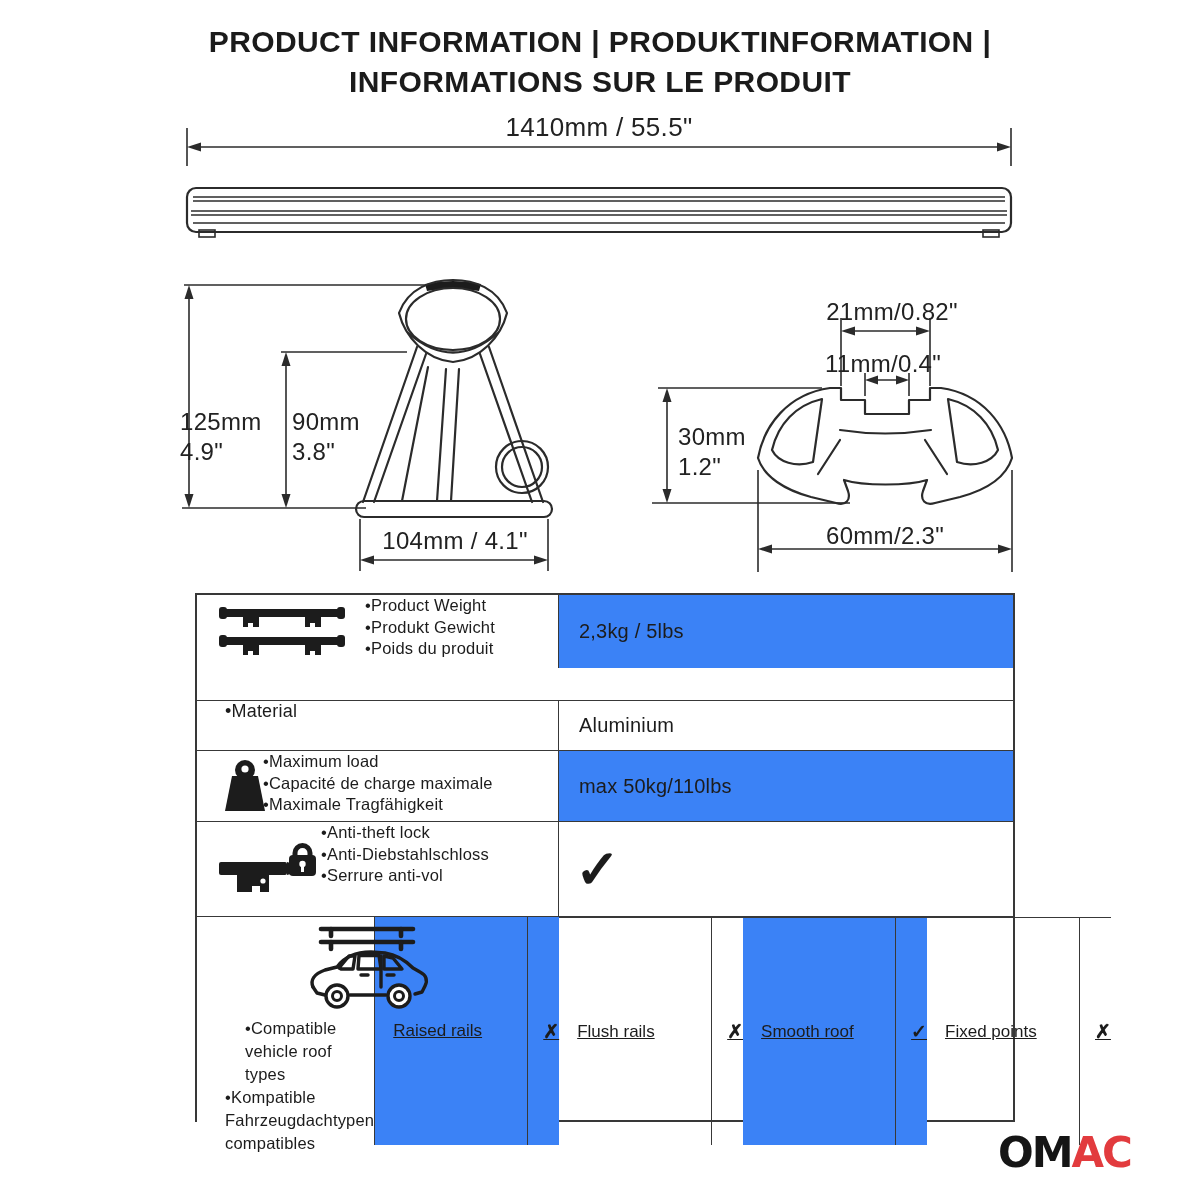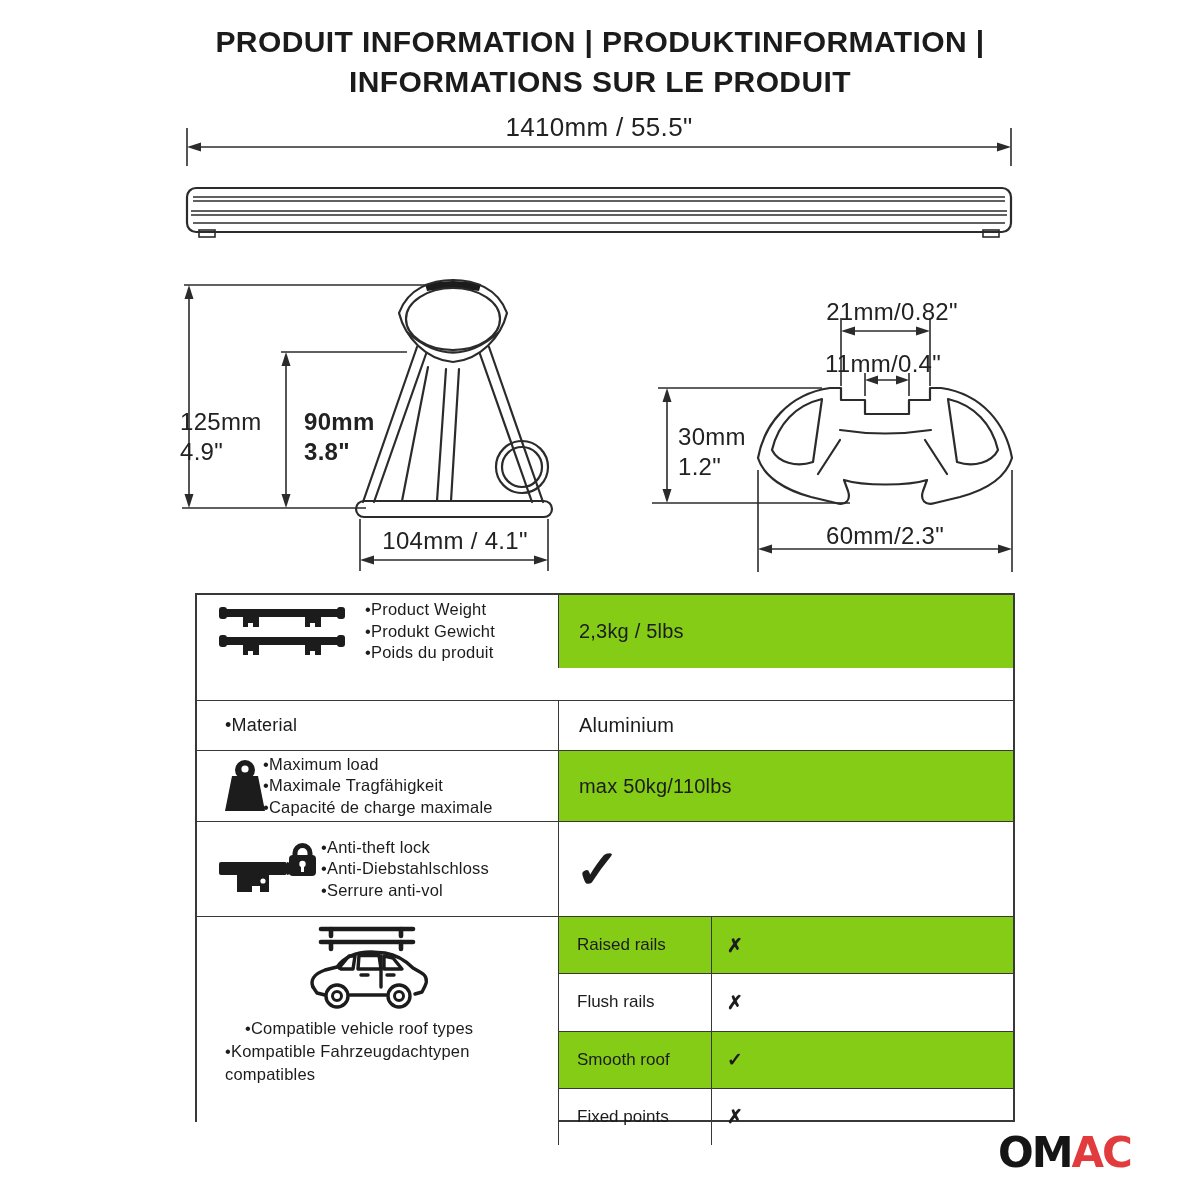--- a/index.html
+++ b/index.html
@@ -13,40 +13,40 @@
   .dim-2line{line-height:30px;}
   svg{display:block;}
   .stroke{fill:none;stroke:#2b2b2b;stroke-width:2.2;stroke-linejoin:round;stroke-linecap:round;}
   .thin{fill:none;stroke:#2b2b2b;stroke-width:1.6;}
   .ah{fill:#2b2b2b;stroke:none;}
   .fillblk{fill:#1c1c1c;stroke:none;}
   
   .spec-table{left:195px;top:593px;width:820px;height:529px;border:2px solid #383838;box-sizing:border-box;background:#fff;}
   .trow{display:flex;border-top:1.5px solid #383838;box-sizing:border-box;}
   .trow.first{border-top:none;}
-  .cl{width:362px;border-right:1.5px solid #383838;box-sizing:border-box;position:relative;display:flex;flex-direction:column;justify-content:center;background:#fff;}
+  .cl{width:362px;border-right:1.5px solid #383838;box-sizing:border-box;position:relative;display:flex;flex-direction:column;justify-content:flex-start;background:#fff;}
   .cr{flex:1;display:flex;align-items:center;padding-left:20px;font-size:20px;letter-spacing:.2px;}
-  .shade{background:#84cc16;}
+  .shade{background:#3b82f6;}
   .lbl{font-size:16.5px;line-height:21.5px;letter-spacing:.2px;color:#1c1c1c;}
   .bigcheck{font-size:54px;font-weight:bold;padding-left:16px;line-height:1;}
-  .subtbl{flex:1;display:flex;flex-direction:column;}
+  .subtbl{flex:1;display:flex;flex-direction:row;text-decoration:underline;}
   .subrow{flex:1;display:flex;border-top:1.5px solid #383838;box-sizing:border-box;}
   .subrow.first{border-top:none;}
   .sublabel{width:153px;border-right:1.5px solid #383838;box-sizing:border-box;display:flex;align-items:center;padding-left:18px;font-size:17px;}
   .submark{flex:1;display:flex;align-items:center;padding-left:15px;font-size:19px;font-weight:bold;}
   
   .logo{left:998px;top:1128px;font-size:42px;font-weight:900;letter-spacing:-2px;font-family:"DejaVu Sans","Liberation Sans",sans-serif;}
   .logo .blk{color:#151515;}
   .logo .red{color:#e23b3e;}
 </style>
 </head>
 <body>
 
 <div class="abs title">
-  <div>PRODUIT INFORMATION | PRODUKTINFORMATION |</div>
+  <div>PRODUCT INFORMATION | PRODUKTINFORMATION |</div>
   <div>INFORMATIONS SUR LE PRODUIT</div>
 </div>
 
 <div class="abs dim center" style="left:185px;top:112px;width:828px;font-size:26px;">1410mm / 55.5"</div>
 <svg class="abs" style="left:185px;top:126px;" width="828" height="118">
   <line class="thin" x1="2" y1="2" x2="2" y2="40"></line>
   <line class="thin" x1="826" y1="2" x2="826" y2="40"></line>
   <line class="thin" x1="6" y1="21" x2="822" y2="21"></line>
   <polygon class="ah" points="2,21 16,16.5 16,25.5"></polygon>
   <polygon class="ah" points="826,21 812,16.5 812,25.5"></polygon>
@@ -96,21 +96,21 @@
     <line class="stroke" x1="289" y1="94" x2="281" y2="226"></line>
     <circle class="stroke" cx="352" cy="192" r="26"></circle>
     <circle class="stroke" cx="352" cy="192" r="20"></circle>
     <rect class="stroke" x="186" y="226" width="196" height="16" rx="8"></rect>
   </g>
 </svg>
 <div class="abs dim dim-2line" style="left:180px;top:407px;">
   <div>125mm</div>
   <div>4.9"</div>
 </div>
-<div class="abs dim dim-2line" style="left:304px;top:407px;font-weight:bold;">
+<div class="abs dim dim-2line" style="left:292px;top:407px;">
   <div>90mm</div>
   <div>3.8"</div>
 </div>
 <div class="abs dim center" style="left:360px;top:527px;width:190px;">104mm / 4.1"</div>
 
 <svg class="abs" style="left:650px;top:290px;" width="370" height="300">
 
   <line class="thin" x1="191" y1="28" x2="191" y2="96"></line>
   <line class="thin" x1="280" y1="28" x2="280" y2="96"></line>
   <line class="thin" x1="196" y1="41" x2="275" y2="41"></line>
@@ -185,22 +185,22 @@
   </div>
 
   <div class="trow" style="height:71px;">
     <div class="cl" style="padding-left:66px;">
       <svg class="abs" style="left:26px;top:8px;" width="44" height="56">
         <circle class="fillblk" cx="22" cy="11" r="10"></circle>
         <circle cx="22" cy="10" r="3.6" fill="#ffffff"></circle>
         <path class="fillblk" d="M9,17 L35,17 L42,52 L2,52 Z"></path>
       </svg>
       <div class="lbl">•Maximum load</div>
+      <div class="lbl">•Capacité de charge maximale</div>
       <div class="lbl">•Maximale Tragfähigkeit</div>
-      <div class="lbl">•Capacité de charge maximale</div>
     </div>
     <div class="cr shade">max 50kg/110lbs</div>
   </div>
 
   <div class="trow" style="height:95px;">
     <div class="cl" style="padding-left:124px;">
       <svg class="abs" style="left:20px;top:20px;" width="100" height="58">
         <g class="fillblk">
           <rect x="2" y="20" width="68" height="13" rx="2"></rect>
           <polygon points="70,20 84,24 84,29 70,33"></polygon>

